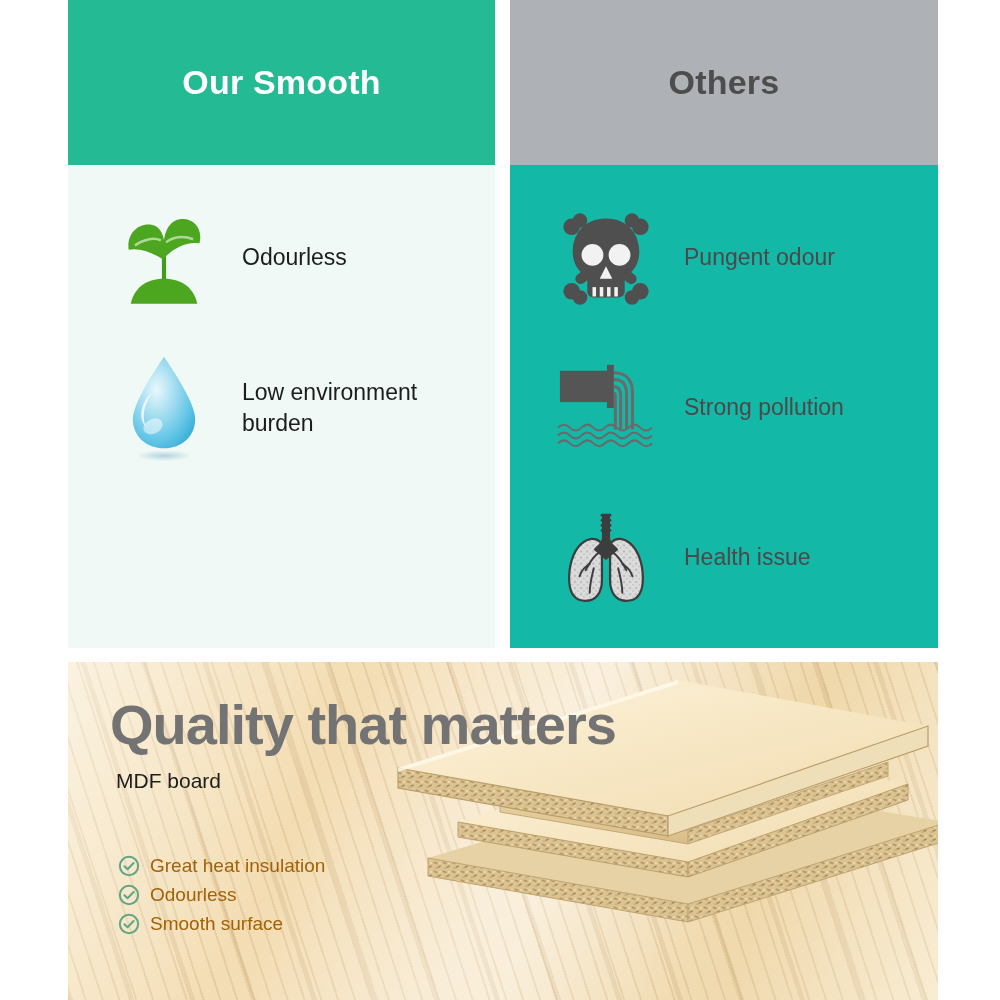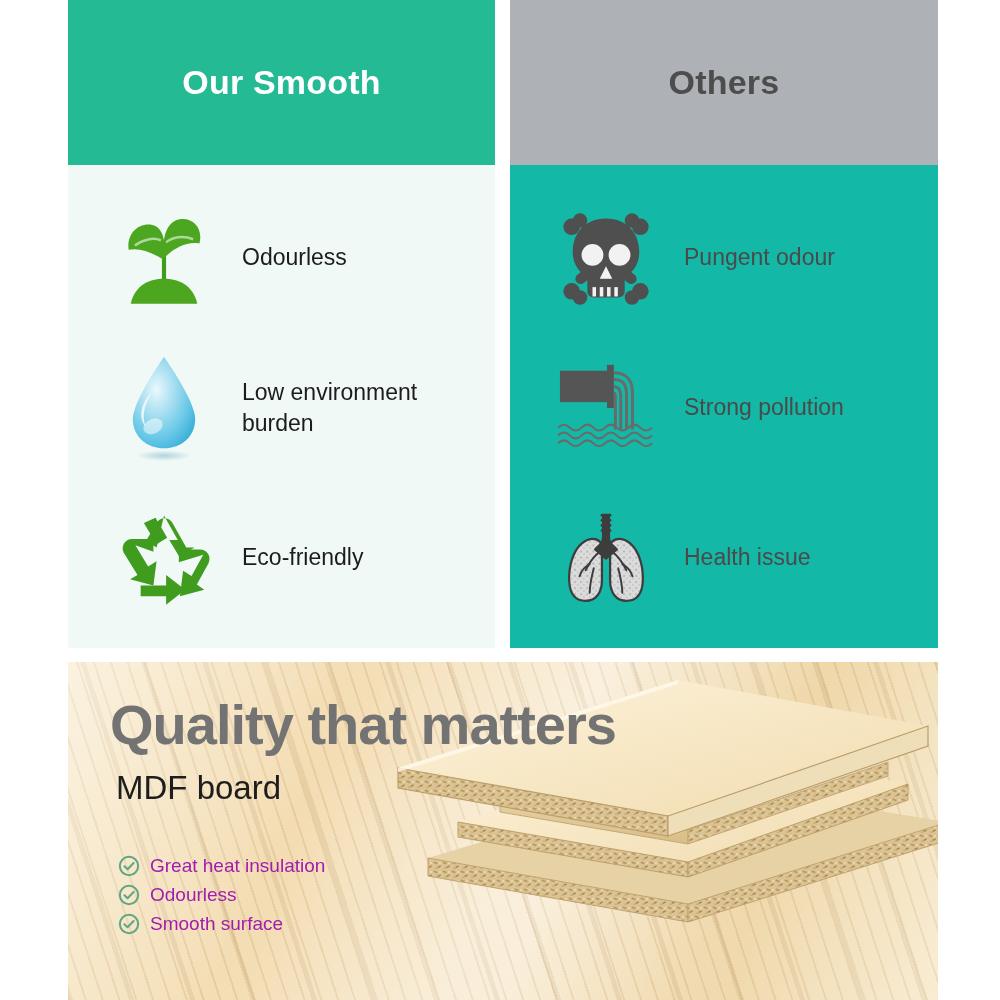--- a/index.html
+++ b/index.html
@@ -77,28 +77,28 @@
 
   
   .boards{ position:absolute; right:-10px; top:10px; width:560px; height:300px; }
 
   .headline-wrap{ position:absolute; left:42px; top:35px; }
   .headline{
     font-size:56px; font-weight:bold; color:#737373;
     letter-spacing:-1px; line-height:1;
   }
   .subhead{
-    font-size:33px; color:#1d1d1d; margin-top:16px; margin-left:6px;
+    font-size:21px; color:#1d1d1d; margin-top:16px; margin-left:6px;
   }
 
   .check-list{ position:absolute; left:50px; top:193px; }
   .check-item{ display:flex; align-items:center; margin-bottom:7px; }
   .check-icon{ width:22px; height:22px; min-width:22px; }
   .check-text{
-    font-size:19px; color:#a21caf; margin-left:10px; white-space:nowrap;
+    font-size:19px; color:#a16207; margin-left:10px; white-space:nowrap;
   }
 </style>
 </head>
 <body>
 
 <div class="compare-section">
 
   <div class="col col-left">
     <div class="col-header">
       <div class="col-header-title">Our Smooth</div>
@@ -136,34 +136,20 @@
             </defs>
             <ellipse cx="50" cy="112" rx="31" ry="6" fill="url(#shadg)"></ellipse>
             <path d="M50 4 C50 4 16 52 16 72 C16 91 31 104 50 104 C69 104 84 91 84 72 C84 52 50 4 50 4 Z" fill="url(#dropg)"></path>
             <path d="M36 44 C28 58 26 70 30 80 C22 72 24 56 36 44 Z" fill="#ffffff" opacity=".75"></path>
             <ellipse cx="38" cy="80" rx="11" ry="8" fill="#ffffff" opacity=".5" transform="rotate(-25 38 80)"></ellipse>
           </svg>
         </div>
         <div class="feature-label">Low environment burden</div>
       </div>
 
-      <div class="feature-row">
-        <div class="feature-icon">
-          <svg viewBox="0 0 100 100" width="106" height="106" aria-hidden="true">
-            <g fill="#3f9c1e">
-              <path d="M50 10 L63 33 L55 33 L64 48 L79 40 L71 40 L58 17 C55 11 46 11 43 17 L33 34 L43 40 L50 10 Z"></path>
-              <path d="M42 12 L53 31 L43 37 L31 17 Z"></path>
-              <path d="M23 38 L35 58 L43 53 L40 76 L18 70 L25 66 L12 45 C9 39 13 32 20 32 L40 32 L40 44 Z"></path>
-              <path d="M87 47 L76 67 L68 62 L65 86 L88 80 L81 75 L92 55 C95 49 91 42 84 42 L64 42 L64 54 Z"></path>
-              <path d="M28 76 L52 76 L52 66 L70 80 L52 94 L52 86 L28 86 Z"></path>
-            </g>
-          </svg>
-        </div>
-        <div class="feature-label">Eco-friendly</div>
-      </div>
 
     </div>
   </div>
 
   <div class="col col-right">
     <div class="col-header">
       <div class="col-header-title">Others</div>
     </div>
     <div class="col-body">
 

